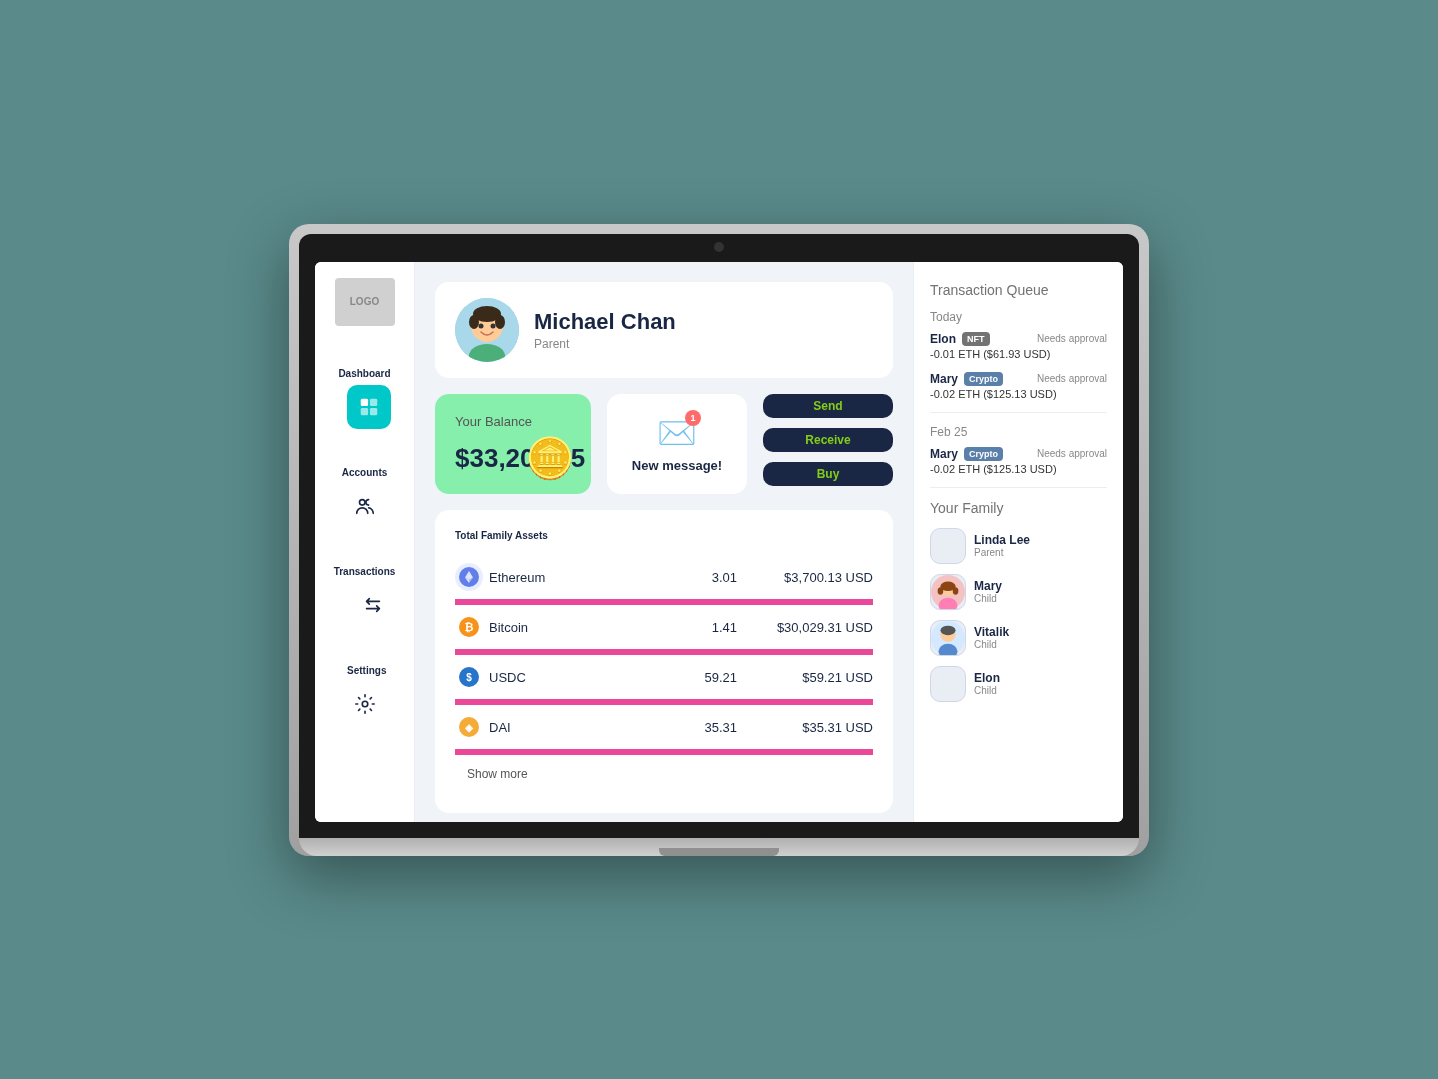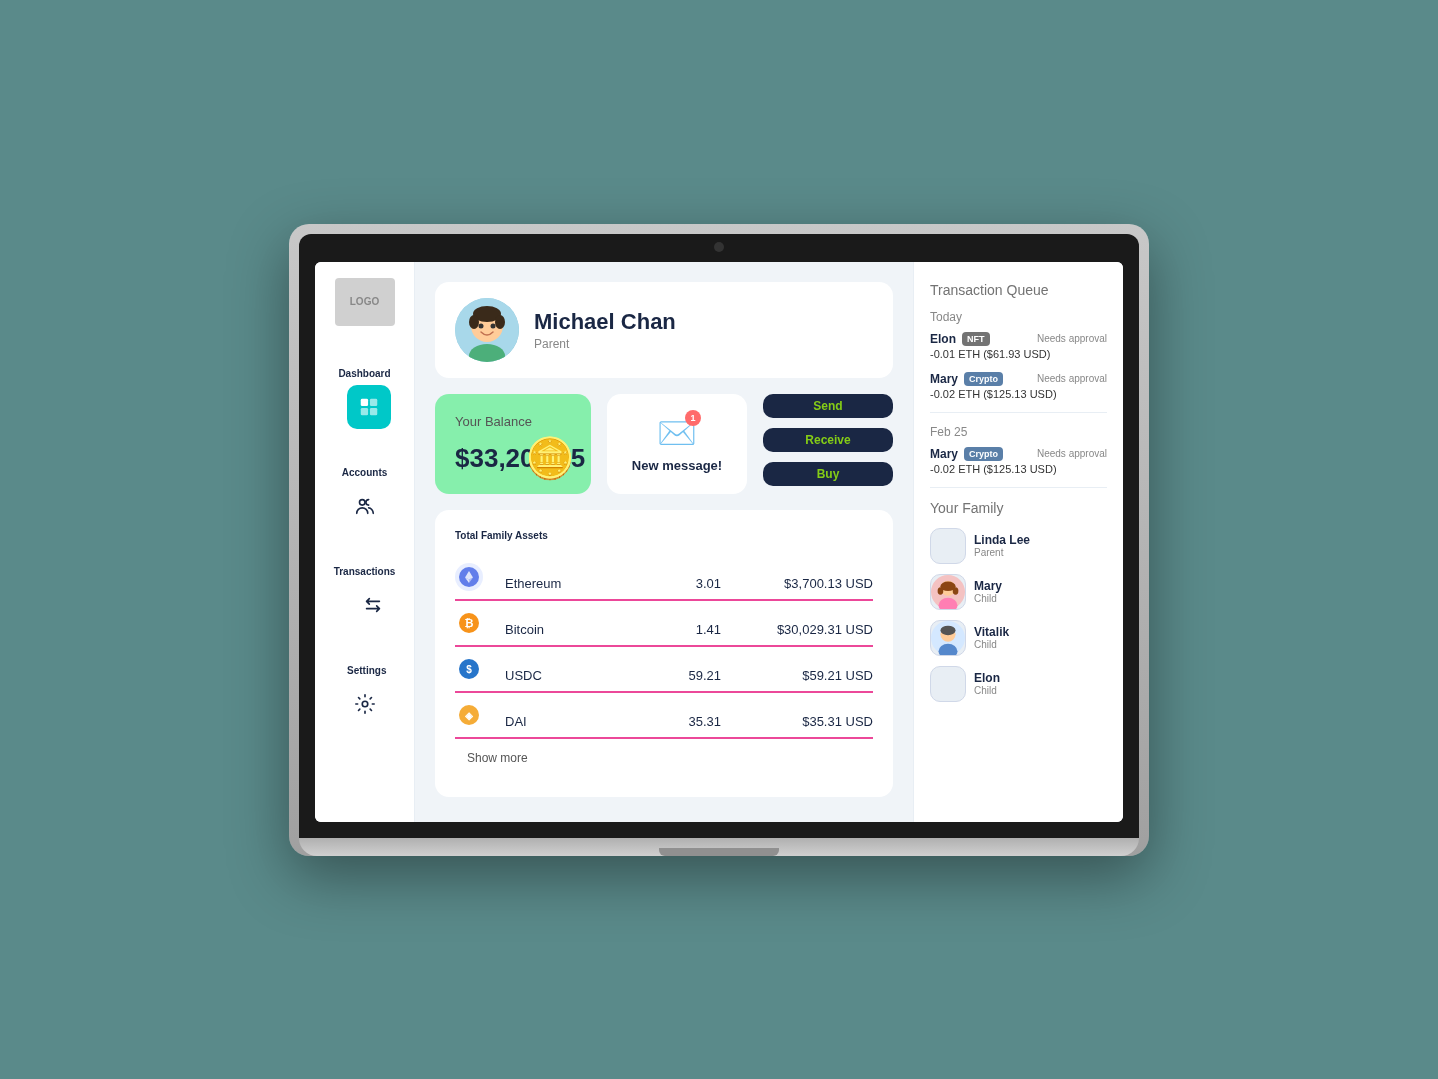--- a/index.html
+++ b/index.html
@@ -275,24 +275,24 @@
 
     .assets-title {
       font-size: 10px;
       font-weight: 700;
       color: #1a2744;
       margin-bottom: 14px;
     }
 
     .asset-row {
       display: flex;
-      align-items: flex-end;
+      align-items: center;
       padding: 8px 0;
-      border-bottom: 2px solid #ec4899;
-      gap: 22px;
+      border-bottom: 6px solid #ec4899;
+      gap: 6px;
     }
 
     .asset-row:last-child { border-bottom: none; }
 
     .asset-icon {
       width: 28px;
       height: 28px;
       border-radius: 50%;
       display: flex;
       align-items: center;

